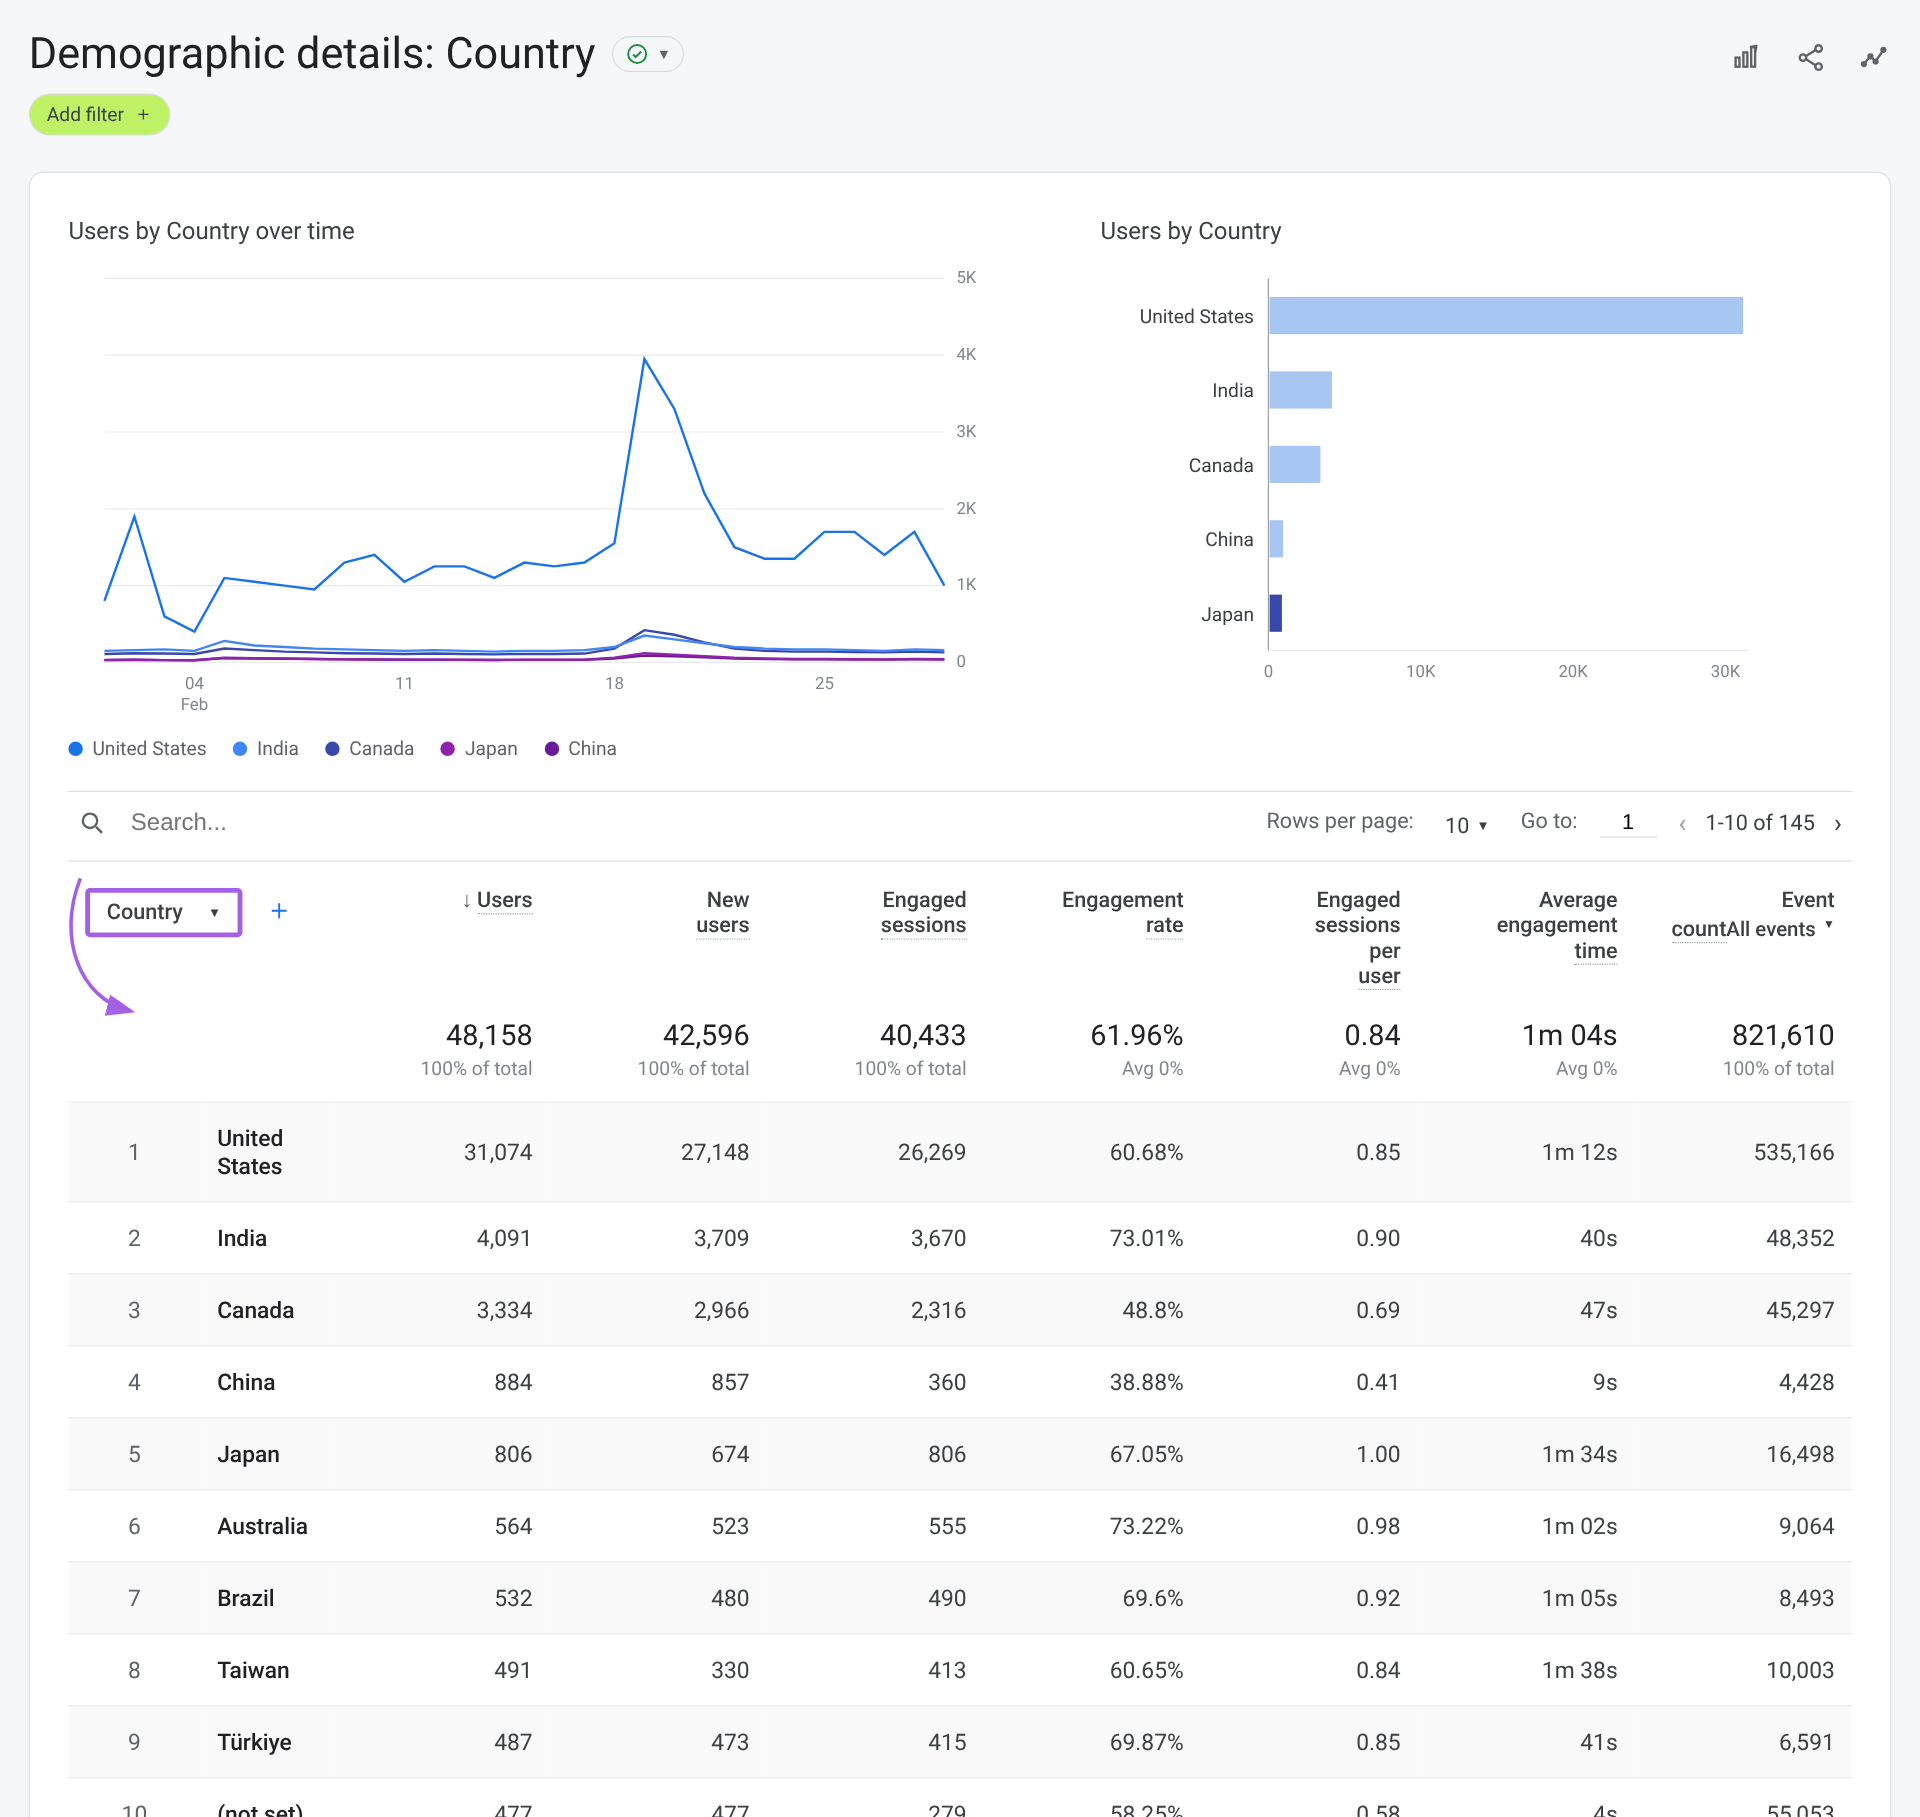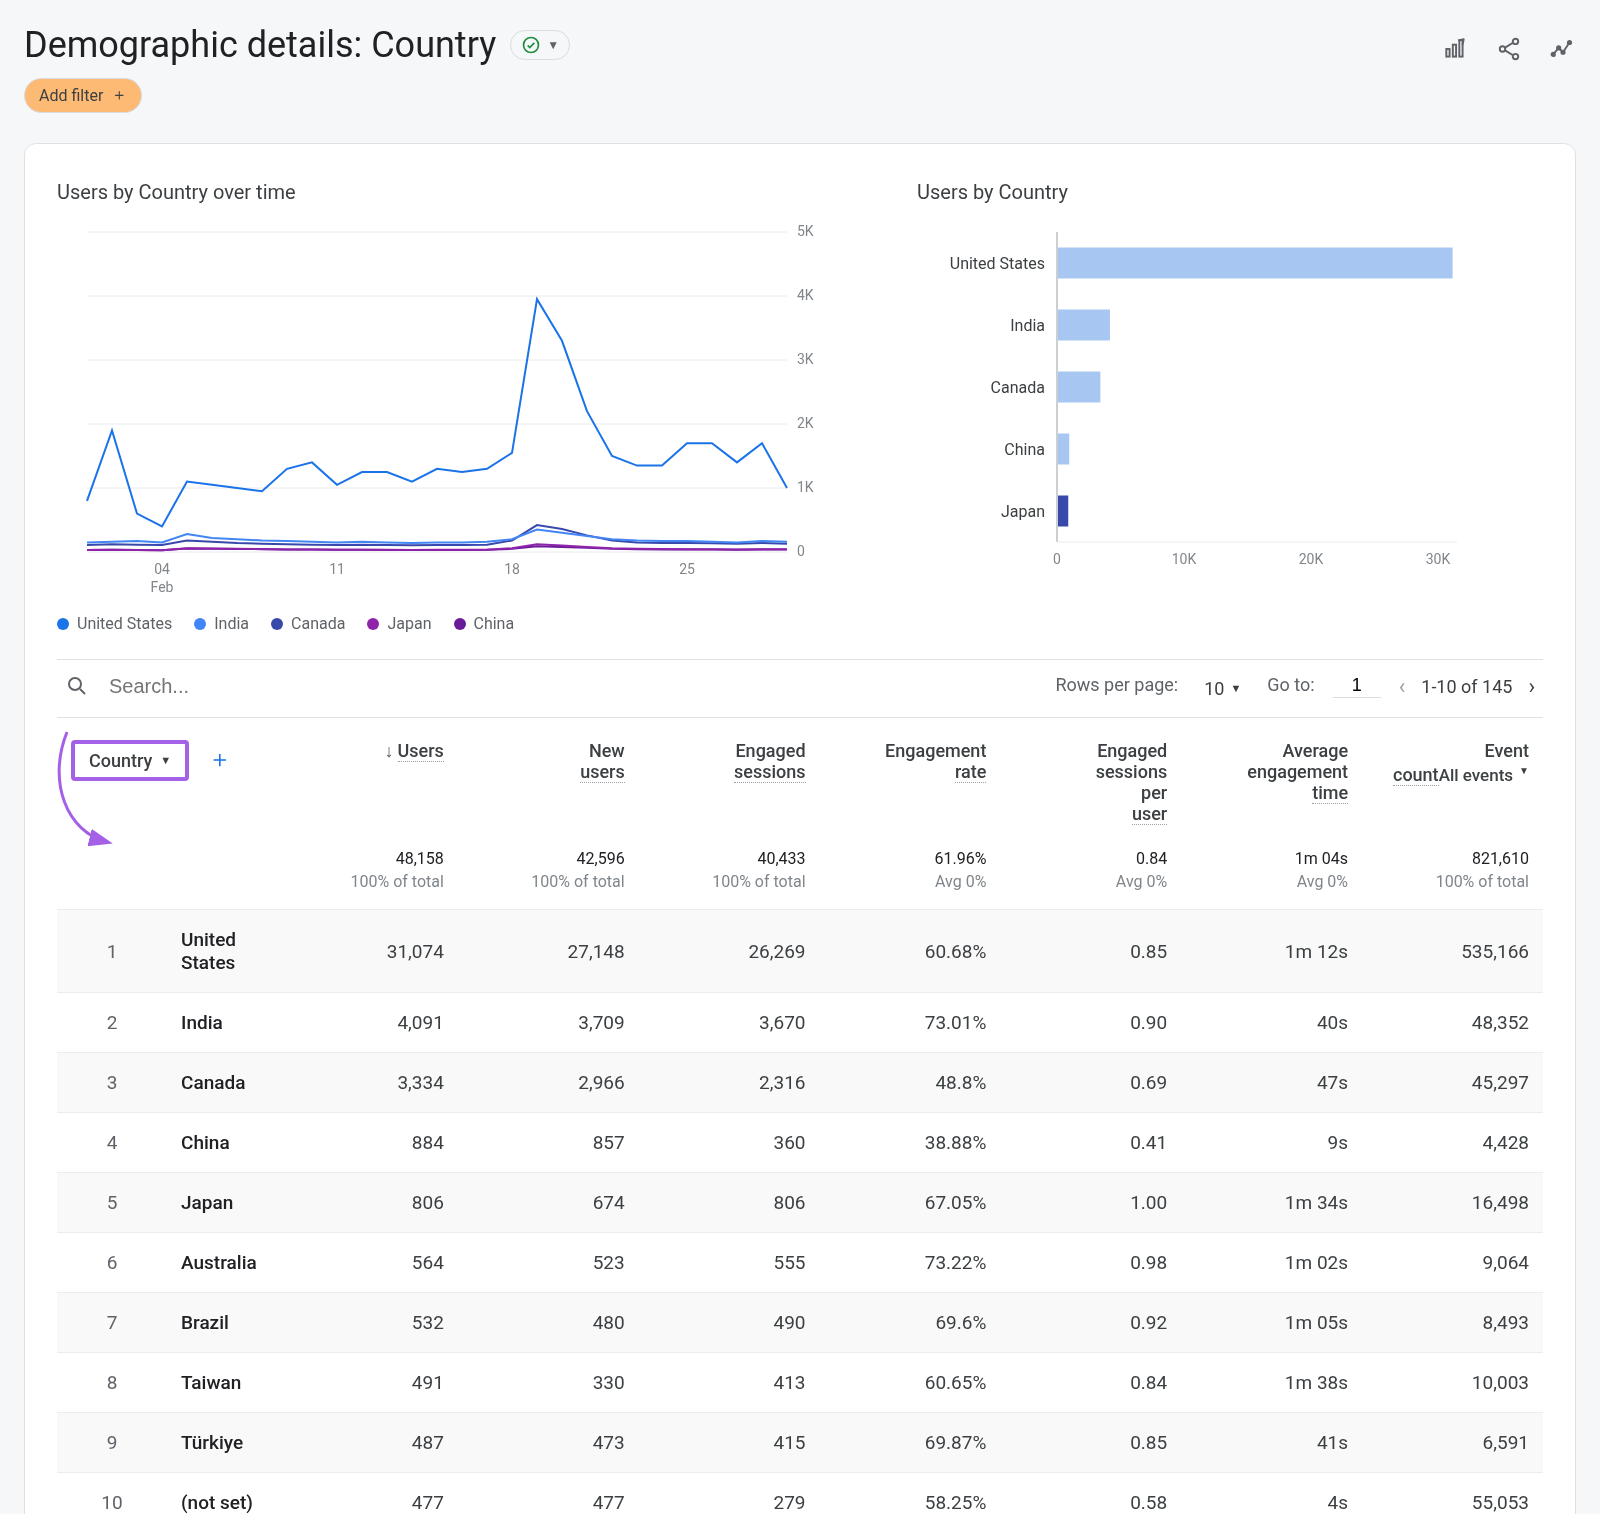--- a/index.html
+++ b/index.html
@@ -25,21 +25,21 @@
     border: 1px solid #dadce0; border-radius: 999px;
     padding: 4px 10px; cursor: pointer;
   }
   .verify-chip .caret { font-size: 12px; color: #5f6368; }
   .header-icons { display: flex; gap: 28px; color: #5f6368; }
   .header-icons .ico { cursor: pointer; }
   .add-filter {
     display: inline-flex; align-items: center; gap: 8px;
     border: 1px solid #dadce0; border-radius: 999px;
     padding: 6px 14px; font-size: 16px; cursor: pointer;
-    background: #fdba74;
+    background: #bef264;
   }
   .card {
     background: #fff; border: 1px solid #e0e0e0; border-radius: 12px;
     margin-top: 30px; padding: 36px 32px 24px 32px;
   }
   .charts-row { display: flex; gap: 80px; }
   .chart-left { flex: 0 0 780px; }
   .chart-right { flex: 1; }
   .chart-title { font-size: 20px; color: #3c4043; margin-bottom: 18px; }
   svg.linechart, svg.barchart { display: block; }
@@ -75,30 +75,30 @@
     table-layout: fixed;
   }
   table.data th {
     text-align: right; font-weight: 500; color: #3c4043;
     padding: 18px 14px 8px 14px; font-size: 18px; vertical-align: top;
   }
   table.data th .dotted { border-bottom: 1px dotted #9aa0a6; display: inline-block; }
   table.data th.firstcol { text-align: left; width: 220px; }
   table.data th .arrow { color: #5f6368; margin-right: 4px; }
   .country-chip {
-    display: inline-flex; align-items: center; gap: 8px;
+    display: inline-flex; align-items: center; gap: 21px;
     padding: 6px 14px; border: 4px solid #a560e8; border-radius: 4px;
     font-size: 18px; cursor: pointer;
   }
   .plus-btn { color: #1a73e8; font-size: 24px; margin-left: 14px; cursor: pointer; }
   .all-events {
     display: inline-flex; align-items: flex-start; gap: 6px; color: #3c4043;
     font-size: 17px; margin-top: 4px; cursor: pointer;
   }
-  tr.totals td { padding: 16px 14px 4px 14px; text-align: right; font-size: 16px; color: #202124; }
+  tr.totals td { padding: 16px 14px 4px 14px; text-align: right; font-size: 24px; color: #202124; }
   tr.totals-sub td { padding: 0 14px 18px 14px; text-align: right; font-size: 16px; color: #80868b; }
   tr.datarow td {
     padding: 18px 14px; text-align: right; font-size: 19px; color: #3c4043;
     border-top: 1px solid #ececec;
   }
   tr.datarow td.idx { text-align: center; width: 56px; color: #5f6368; }
   tr.datarow td.name { text-align: left; font-weight: 500; color: #202124; }
   tr.datarow:nth-child(odd) { background: #f9f9f9; }
 
   .annotation-arrow {

